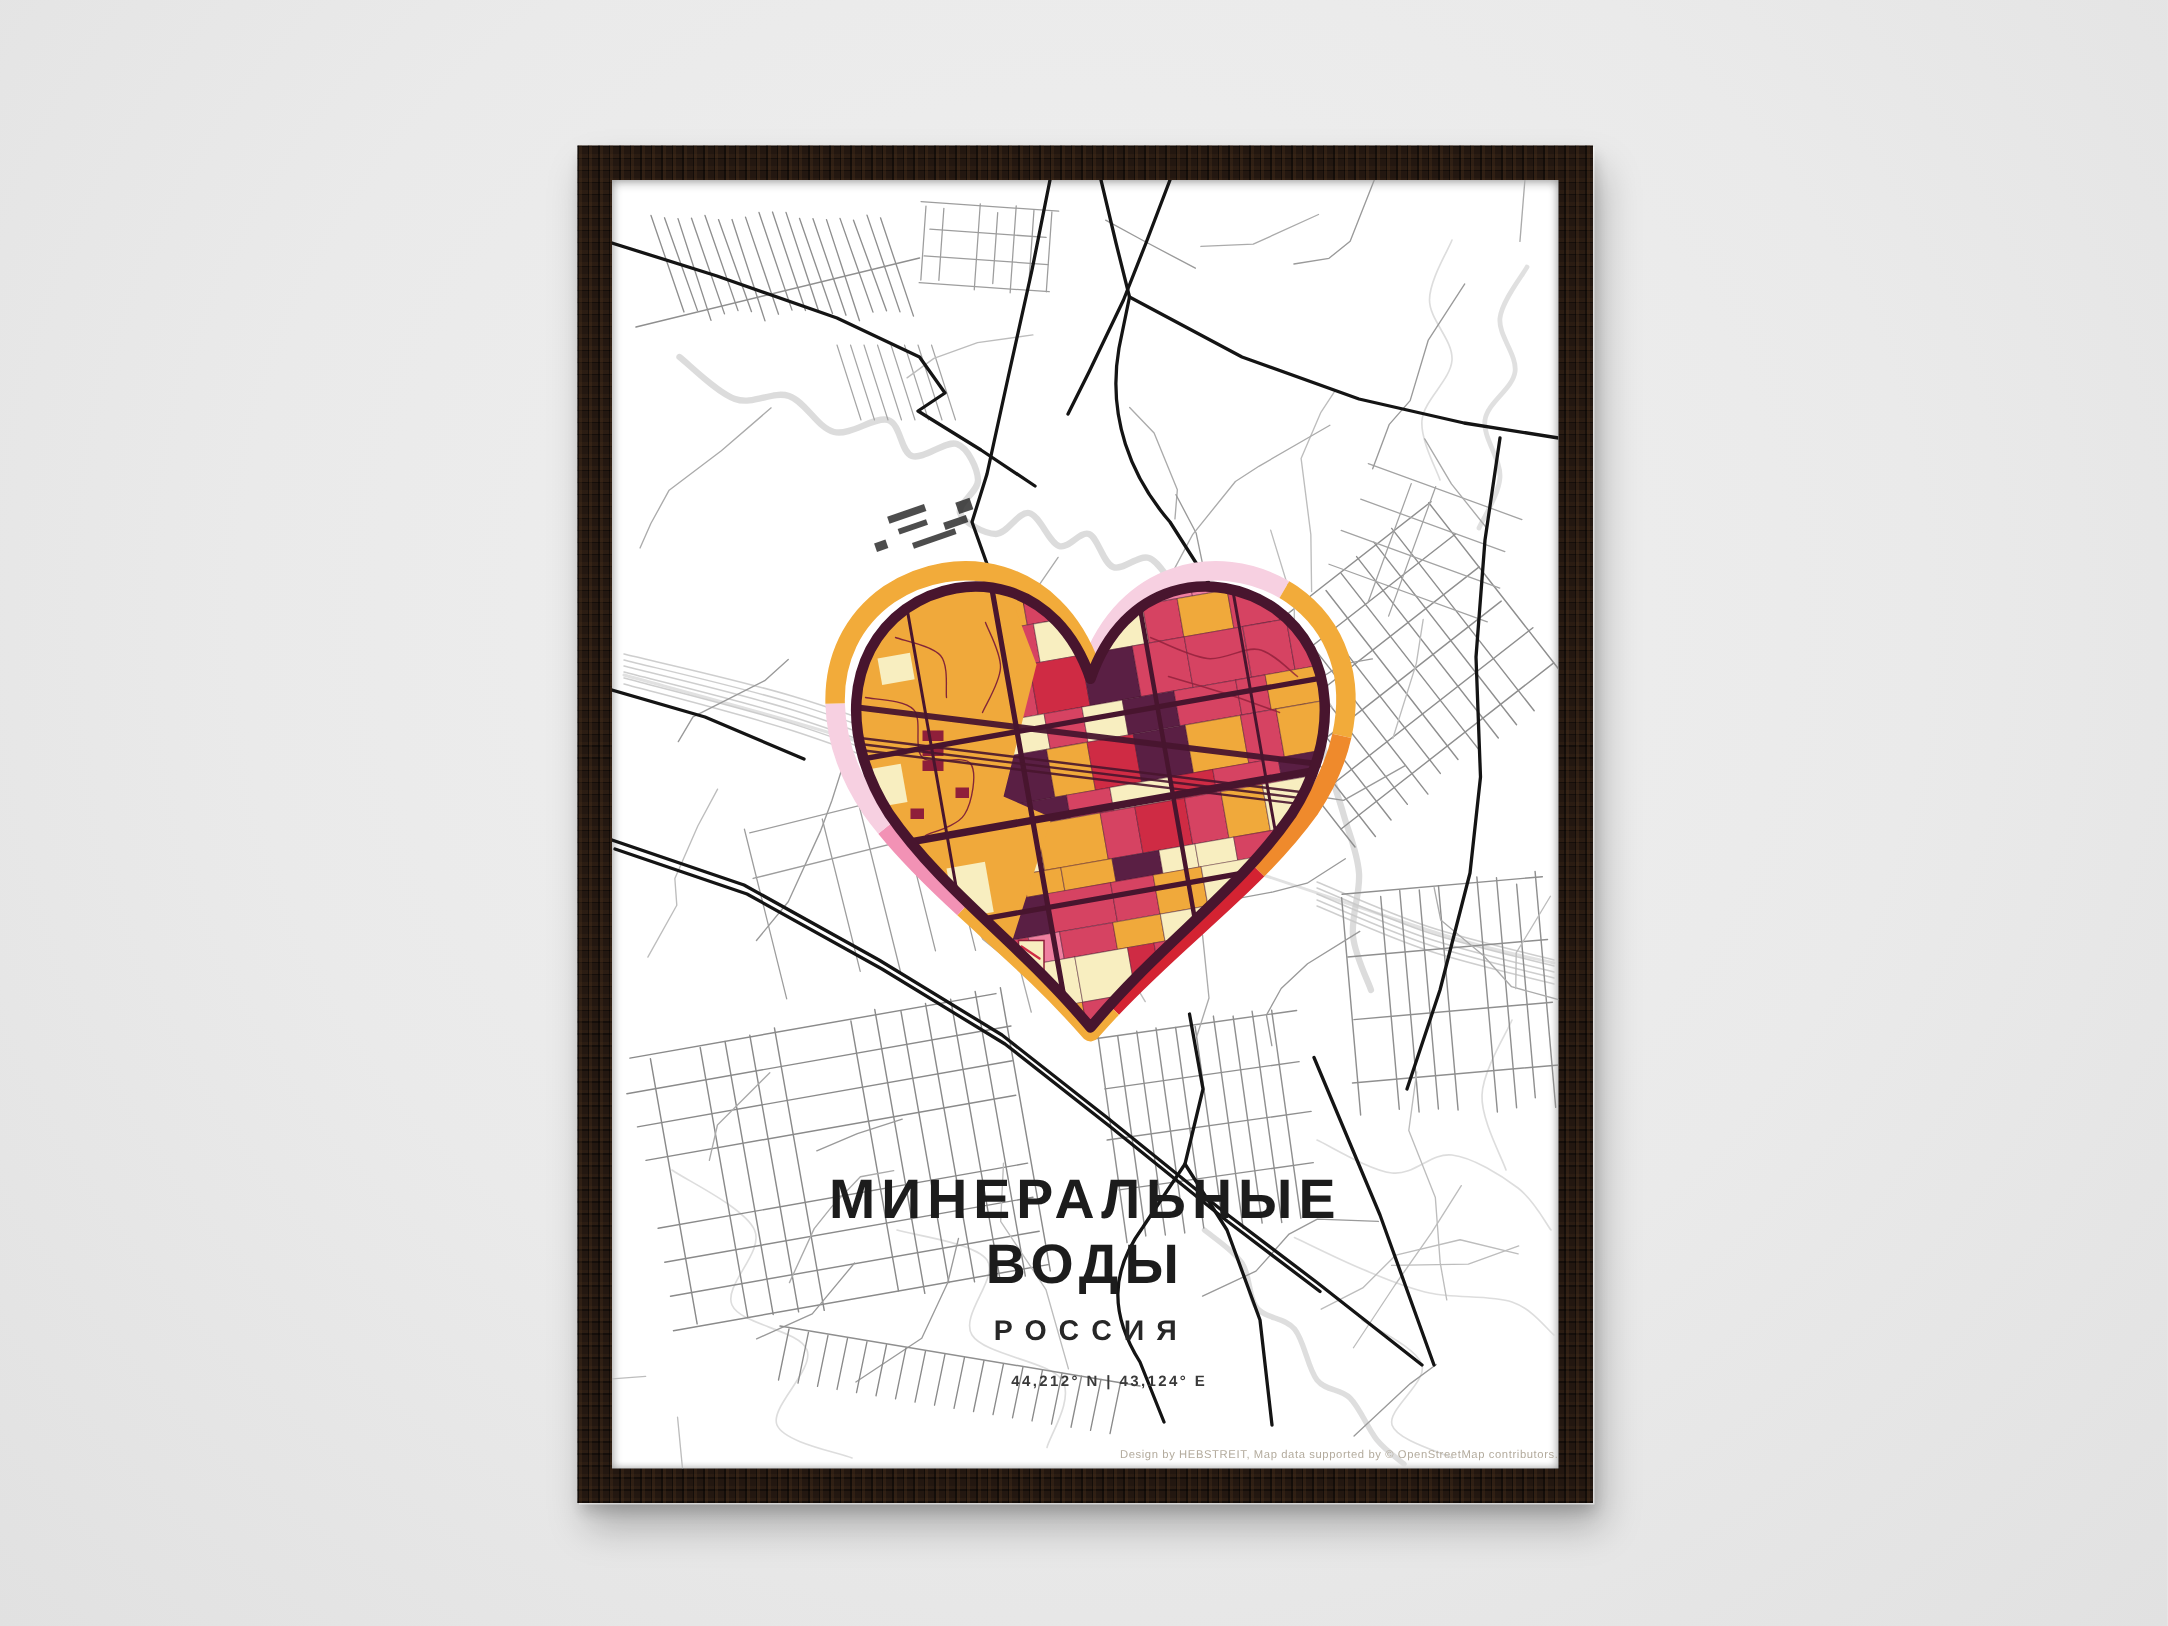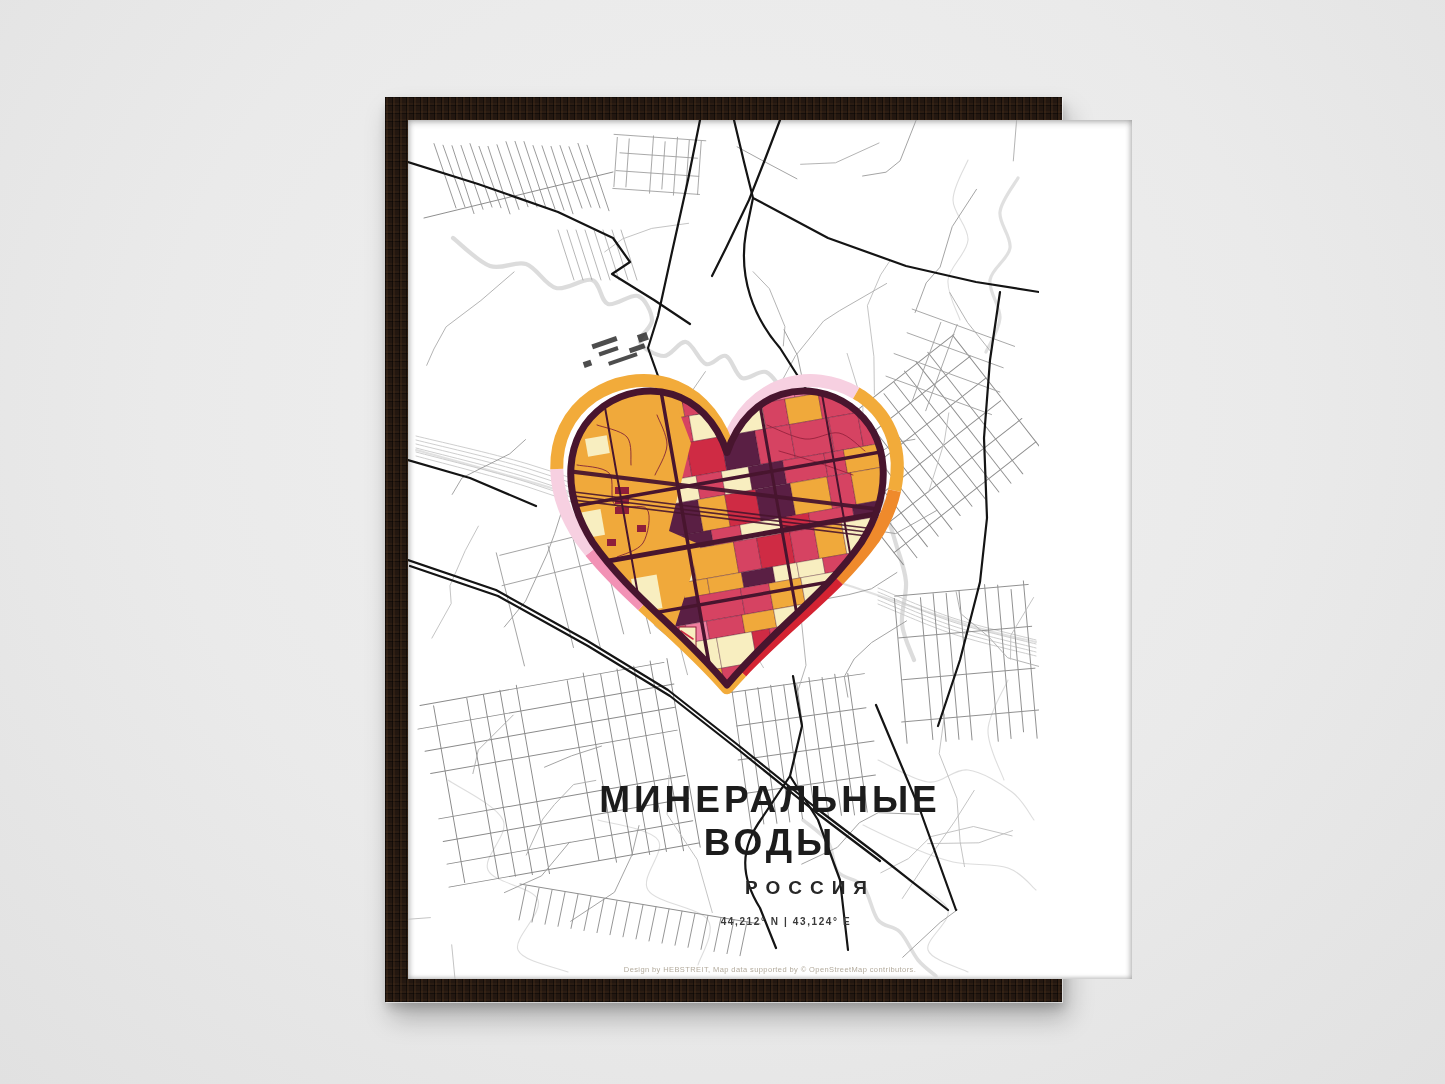--- a/index.html
+++ b/index.html
@@ -5,33 +5,33 @@
   html,body{margin:0;padding:0;background:#e7e7e7;}
   .stage{position:relative;width:1445px;height:1084px;overflow:hidden;
     background:radial-gradient(ellipse at 50% 38%, #f0f0f0 0%, #eaeaea 55%, #e1e1e1 100%);
     font-family:"Liberation Sans", sans-serif;}
   .frame{position:absolute;left:385px;top:97px;width:677px;height:905px;box-sizing:border-box;
     padding:23px;background-color:#231710;
     background-image:
       repeating-linear-gradient(90deg, rgba(0,0,0,.45) 0 1px, rgba(82,54,30,.28) 1px 3px, rgba(0,0,0,0) 3px 7px),
       repeating-linear-gradient(0deg, rgba(0,0,0,.40) 0 1px, rgba(70,46,26,.22) 1px 3px, rgba(0,0,0,0) 3px 8px);
     box-shadow: 1px 1px 0 rgba(255,255,255,.55), 6px 16px 24px rgba(0,0,0,.25), 2px 6px 9px rgba(0,0,0,.16);}
-  .poster{position:relative;width:724px;height:859px;background:#fff;overflow:hidden;
+  .poster{position:relative;width:631px;height:859px;background:#fff;overflow:hidden;
     box-shadow: inset 0 3px 6px rgba(0,0,0,.20), inset 0 -2px 4px rgba(0,0,0,.10),
                 inset 3px 0 5px rgba(0,0,0,.10), inset -3px 0 5px rgba(0,0,0,.10);}
   .poster svg{position:absolute;left:0;top:0;}
   .caption{position:absolute;left:0;top:0;width:100%;height:100%;pointer-events:none;}
   .title{position:absolute;top:658px;left:0;width:100%;text-align:center;
     font-size:37px;font-weight:700;letter-spacing:4px;line-height:43px;color:#1c1c1c;}
   .title span{display:inline-block;max-width:420px;}
   .subtitle{position:absolute;top:757px;left:0;width:100%;text-align:center;
-    font-size:19px;font-weight:700;letter-spacing:8px;color:#272727;text-indent:8px;padding-left:36px;}
+    font-size:19px;font-weight:700;letter-spacing:8px;color:#272727;text-indent:8px;}
   .coords{position:absolute;top:796px;left:16px;width:100%;text-align:center;
     font-size:10px;font-weight:700;letter-spacing:1.6px;color:#3a3a3a;}
-  .credit{position:absolute;top:845px;left:0;width:100%;text-align:center;
+  .credit{position:absolute;top:845px;left:0;width:100%;text-align:right;
     font-size:7.5px;font-weight:400;letter-spacing:.4px;color:#b3ab9d;}
 </style>
 </head>
 <body>
 
 <div class="stage">
   <div class="frame">
     <div class="poster">
       <svg id="map" width="631" height="859" viewBox="0 0 631 859">
           <g>

